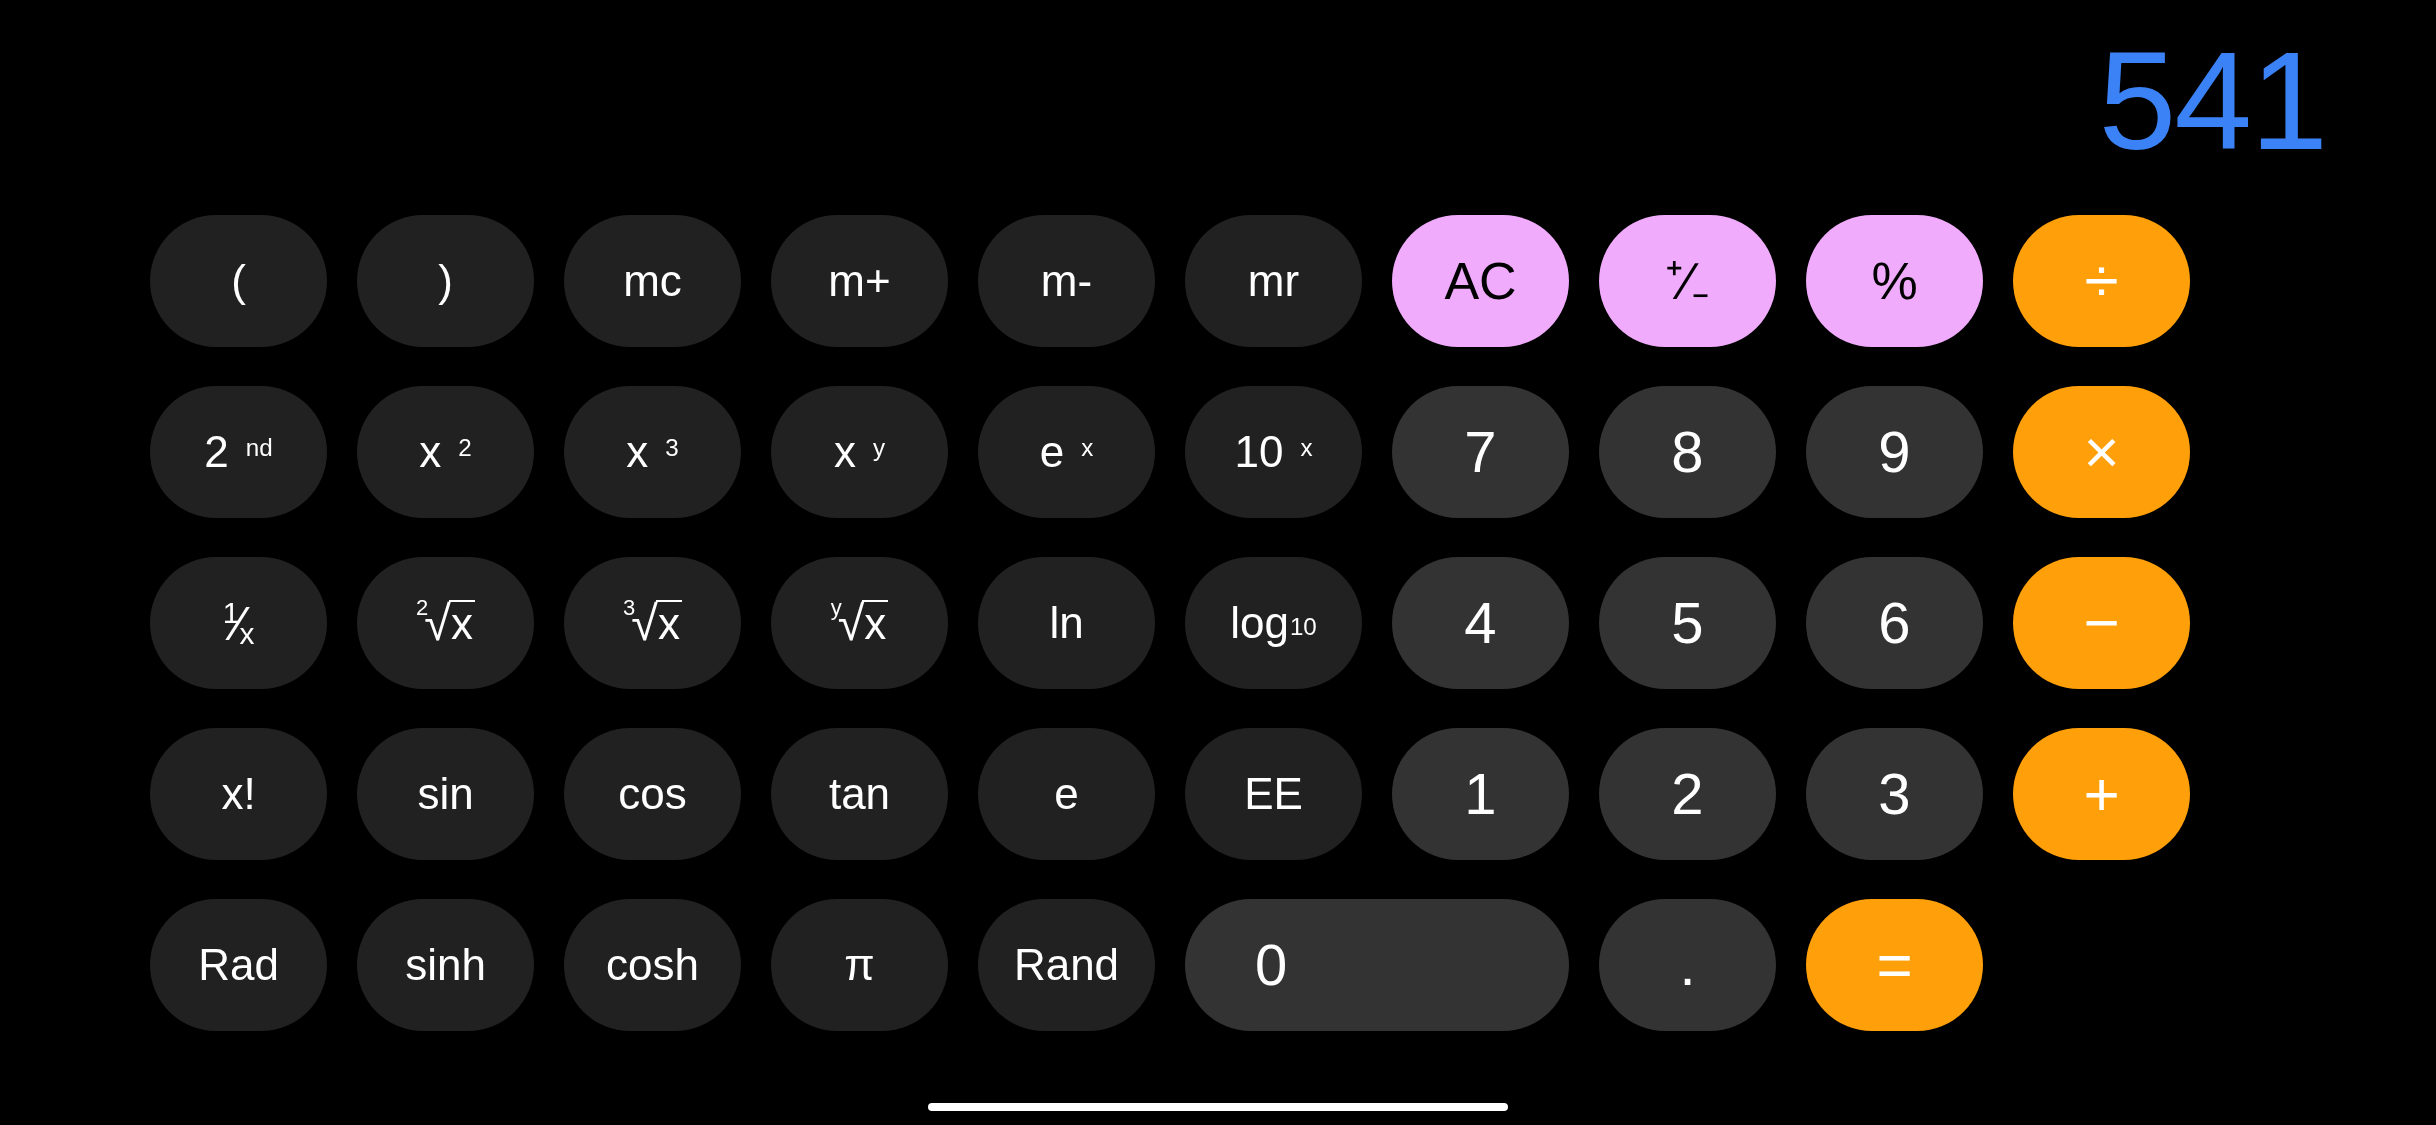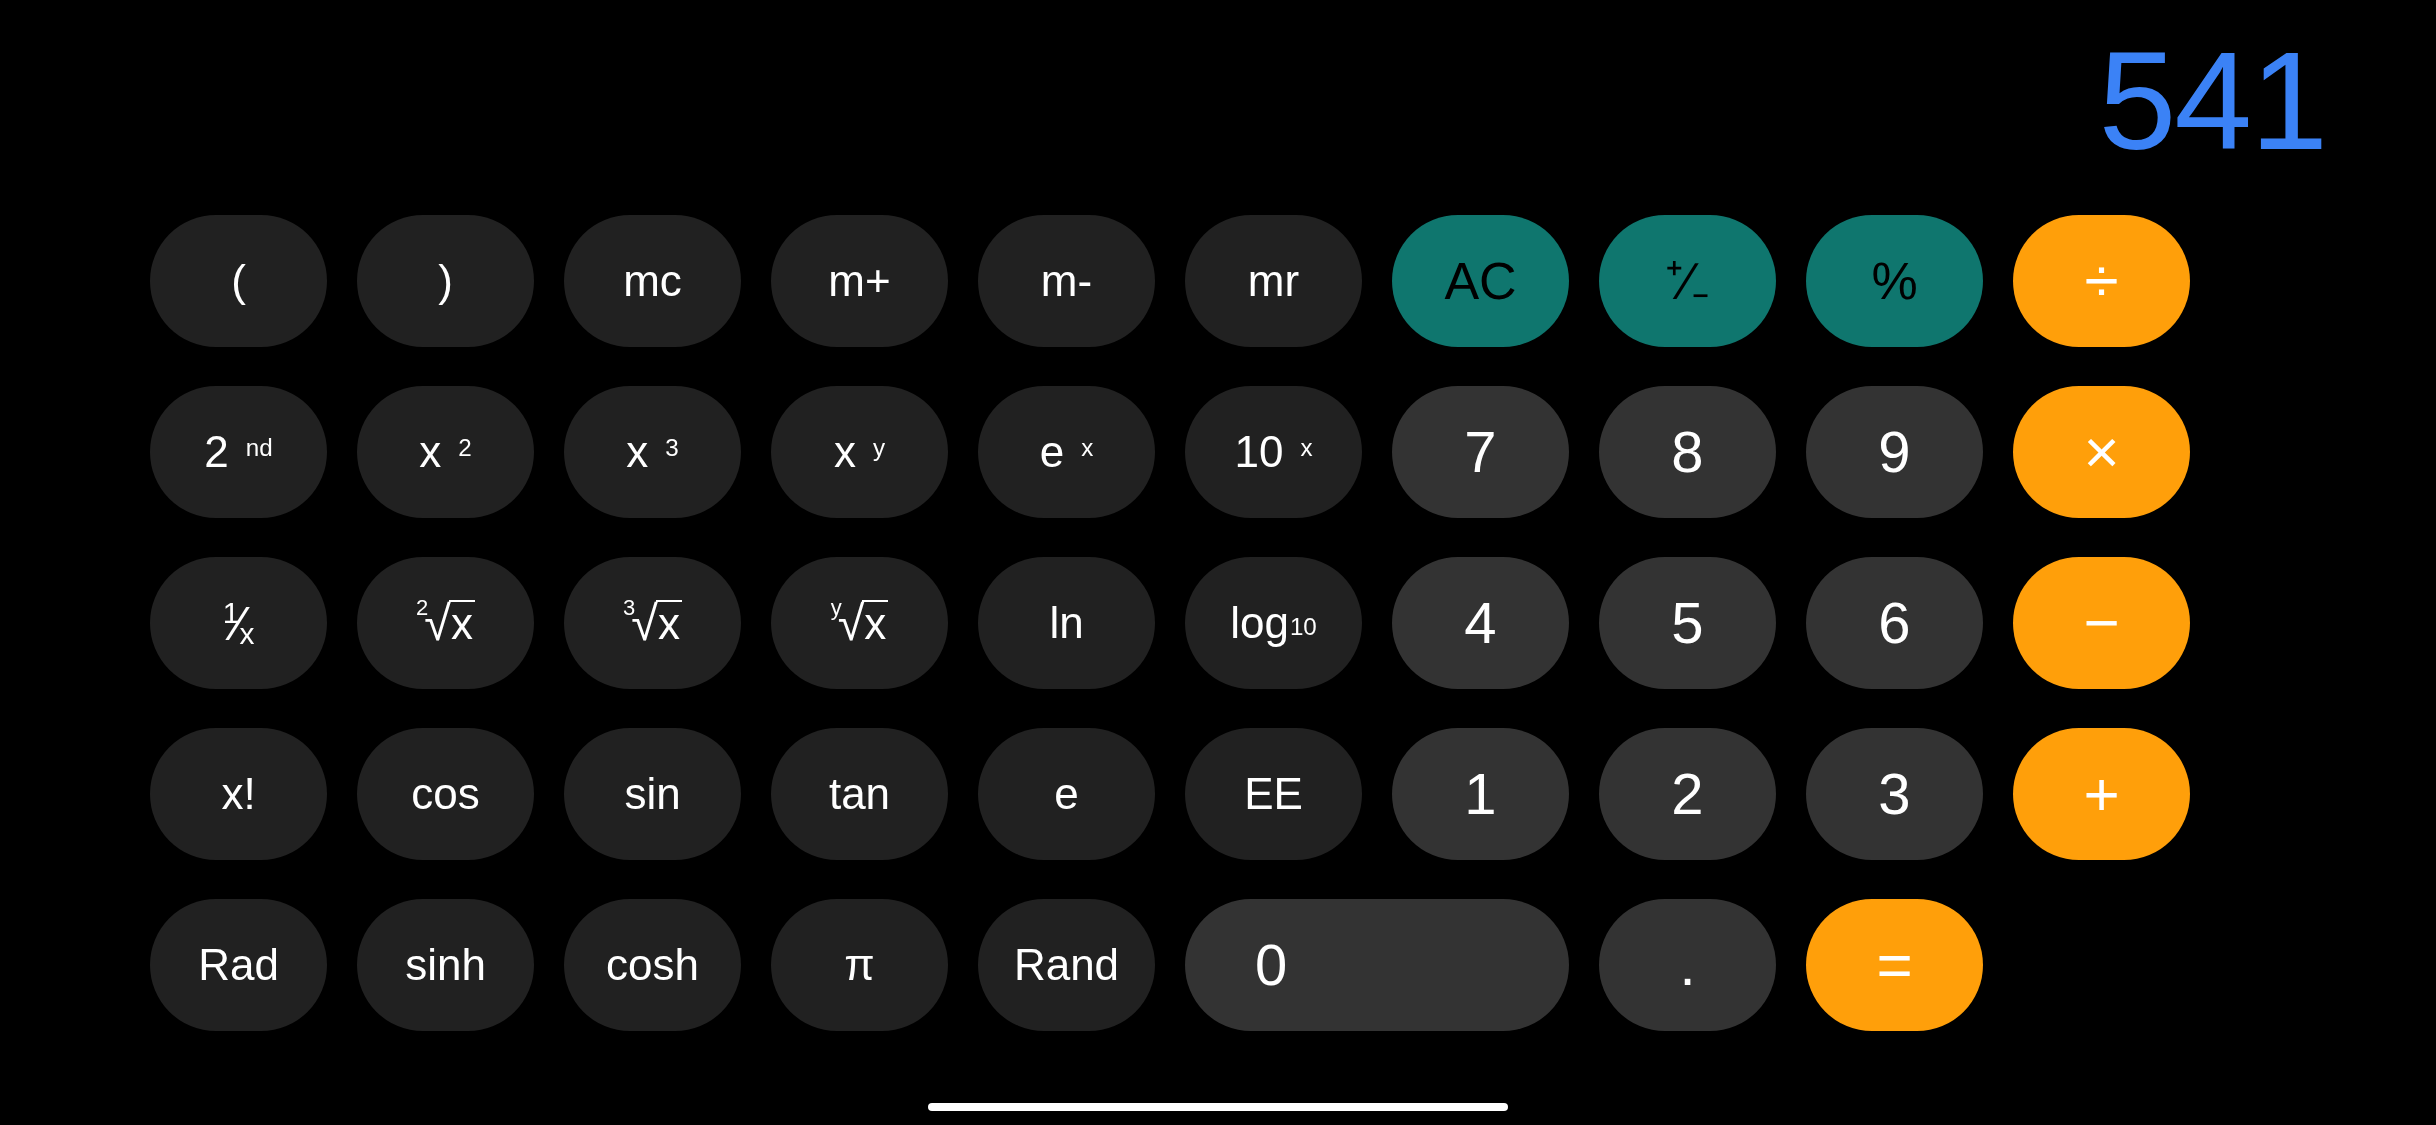--- a/index.html
+++ b/index.html
@@ -43,21 +43,21 @@
       font-weight: 400;
       cursor: pointer;
       user-select: none;
       line-height: 1;
     }
     .btn.sci {
       background: #212121;
       color: #fff;
     }
     .btn.light {
-      background: #0f766e;
+      background: #f0abfc;
       color: #000;
       font-size: 52px;
     }
     .btn.num {
       background: #333333;
       color: #fff;
       font-size: 58px;
     }
     .btn.op {
       background: #ff9f0a;
@@ -212,22 +212,22 @@
   <div class="btn sci">
     <span>log</span>
       <span class="sub">10</span>
   </div>
   <div class="btn num">4</div>
   <div class="btn num">5</div>
   <div class="btn num">6</div>
   <div class="btn op">−</div>
 
   <div class="btn sci">x!</div>
+  <div class="btn sci">sin</div>
   <div class="btn sci">cos</div>
-  <div class="btn sci">sin</div>
   <div class="btn sci">tan</div>
   <div class="btn sci">e</div>
   <div class="btn sci">EE</div>
   <div class="btn num">1</div>
   <div class="btn num">2</div>
   <div class="btn num">3</div>
   <div class="btn op">+</div>
 
   <div class="btn sci">Rad</div>
   <div class="btn sci">sinh</div>

